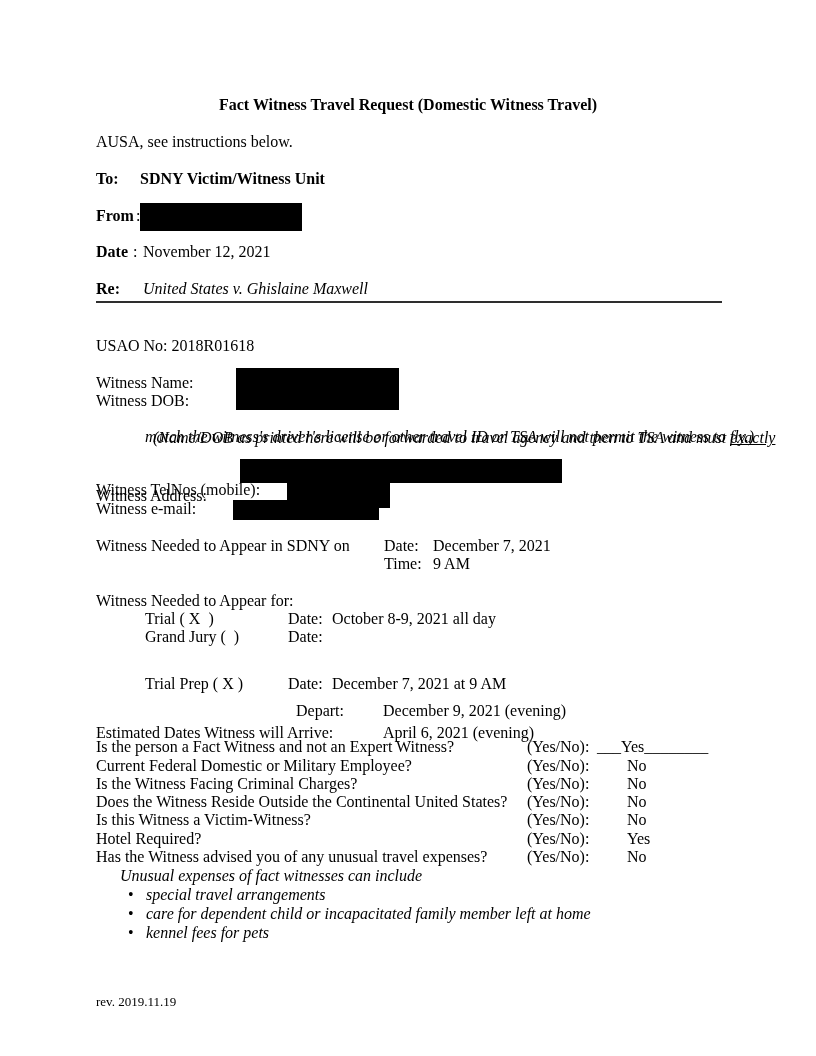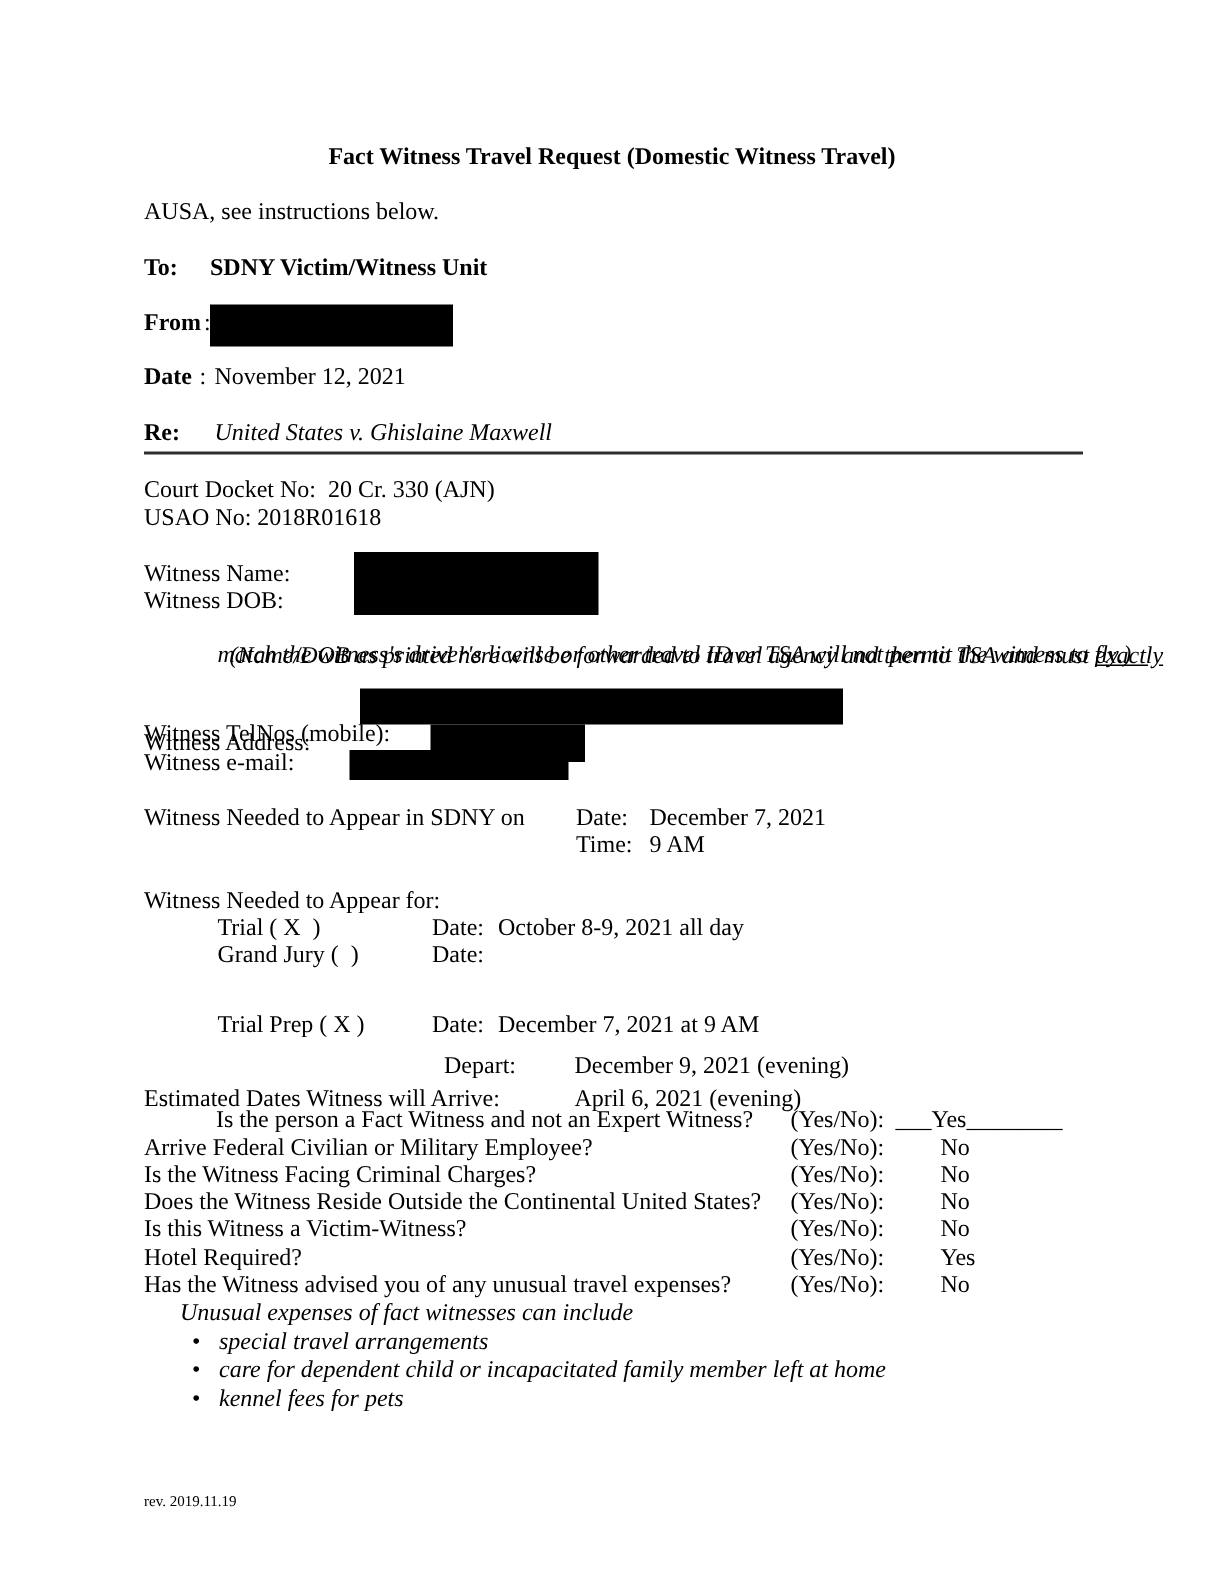--- a/index.html
+++ b/index.html
@@ -12,21 +12,21 @@
     font-size:16px;color:#000;
     overflow:hidden;
   }
   .ln{position:absolute;height:19px;line-height:19px;white-space:pre;width:700px;}
   .at{position:absolute;top:0;white-space:pre;}
   .b{font-weight:bold;}
   .i{font-style:italic;}
   .center{text-align:center;width:816px;left:0;}
   .redact{position:absolute;background:#000;}
   .rule{position:absolute;background:#2e2e2e;}
-  .small{font-size:10px;}
+  .small{font-size:13px;}
   .u{text-decoration:underline;}
 </style>
 </head>
 <body>
 
 <div class="page">
 
   <div class="ln b center" style="top:95px;">Fact Witness Travel Request (Domestic Witness Travel)</div>
 
   <div class="ln" style="left:96px;top:132px;">AUSA, see instructions below.</div>
@@ -47,21 +47,20 @@
     <span class="at" style="left:37px;">:</span>
     <span class="at" style="left:47px;">November 12, 2021</span>
   </div>
 
   <div class="ln" style="left:96px;top:279px;">
     <span class="at b" style="left:0;">Re:</span>
     <span class="at i" style="left:47px;">United States v. Ghislaine Maxwell</span>
   </div>
   <div class="rule" style="left:96px;top:301px;width:626px;height:2px;"></div>
 
-  <div class="ln" style="left:96px;top:317px;">Court Docket No:  20 Cr. 330 (AJN)</div>
   <div class="ln" style="left:96px;top:336px;">USAO No: 2018R01618</div>
 
   <div class="ln" style="left:96px;top:373px;">Witness Name:</div>
   <div class="ln" style="left:96px;top:391px;">Witness DOB:</div>
   <div class="redact" style="left:236px;top:368px;width:163px;height:42px;"></div>
 
   <div class="ln i" style="left:137px;top:409px;">
     <span>(Name/DOB as printed here will be forwarded to travel agency and then to TSA and must </span><span class="u">exactly</span>
   </div>
   <div class="ln i" style="left:145px;top:427px;">match the witness's driver's license or other travel ID or TSA will not permit the witness to fly.)</div>
@@ -105,26 +104,26 @@
   <div class="ln" style="left:96px;top:723px;">
     <span class="at" style="left:0;">Estimated Dates Witness will Arrive:</span>
     <span class="at" style="left:287px;">April 6, 2021 (evening)</span>
   </div>
   <div class="ln" style="left:96px;top:701px;">
     <span class="at" style="left:200px;">Depart:</span>
     <span class="at" style="left:287px;">December 9, 2021 (evening)</span>
   </div>
 
   <div class="ln" style="left:96px;top:737px;">
-    <span class="at" style="left:0;margin-left:48px;">Is the person a Fact Witness and not an Expert Witness?</span>
+    <span class="at" style="left:0;">Is the person a Fact Witness and not an Expert Witness?</span>
     <span class="at" style="left:431px;">(Yes/No):</span>
     <span class="at" style="left:501px;">___Yes________</span>
   </div>
   <div class="ln" style="left:96px;top:756px;">
-    <span class="at" style="left:0;">Arrive Federal Civilian or Military Employee?</span>
+    <span class="at" style="left:0;">Current Federal Domestic or Military Employee?</span>
     <span class="at" style="left:431px;">(Yes/No):</span>
     <span class="at" style="left:531px;">No</span>
   </div>
   <div class="ln" style="left:96px;top:774px;">
     <span class="at" style="left:0;">Is the Witness Facing Criminal Charges?</span>
     <span class="at" style="left:431px;">(Yes/No):</span>
     <span class="at" style="left:531px;">No</span>
   </div>
   <div class="ln" style="left:96px;top:792px;">
     <span class="at" style="left:0;">Does the Witness Reside Outside the Continental United States?</span>

